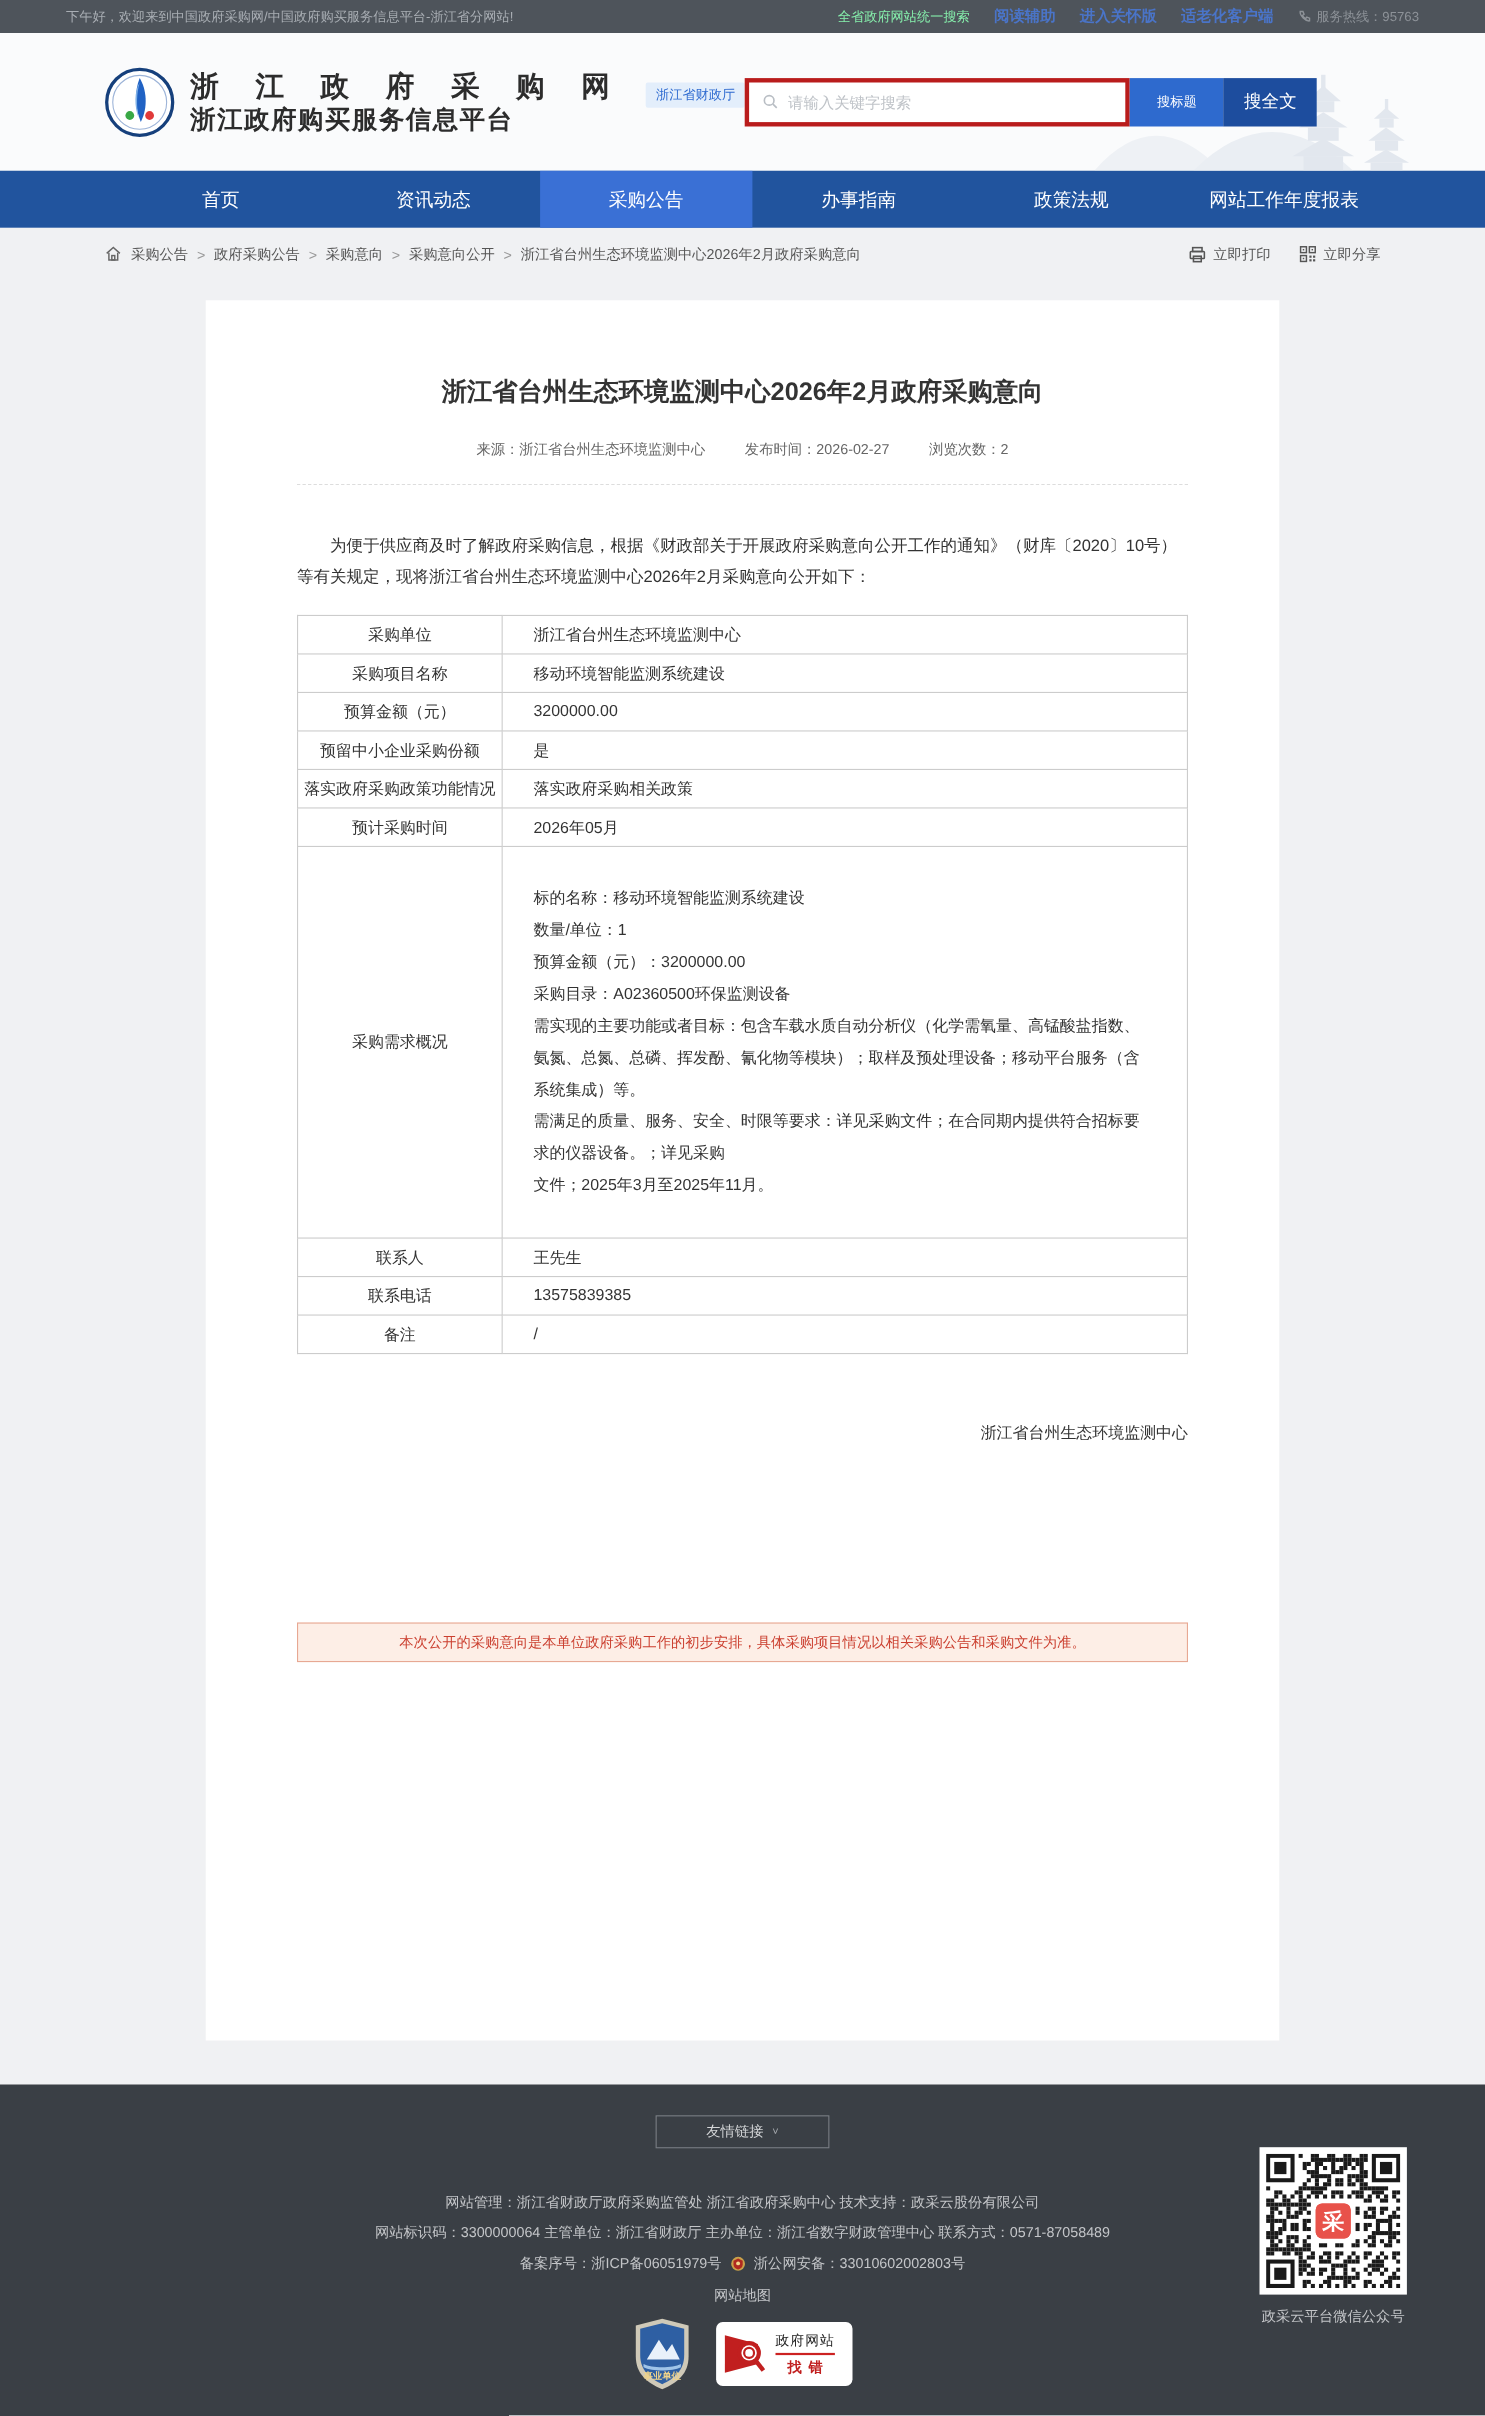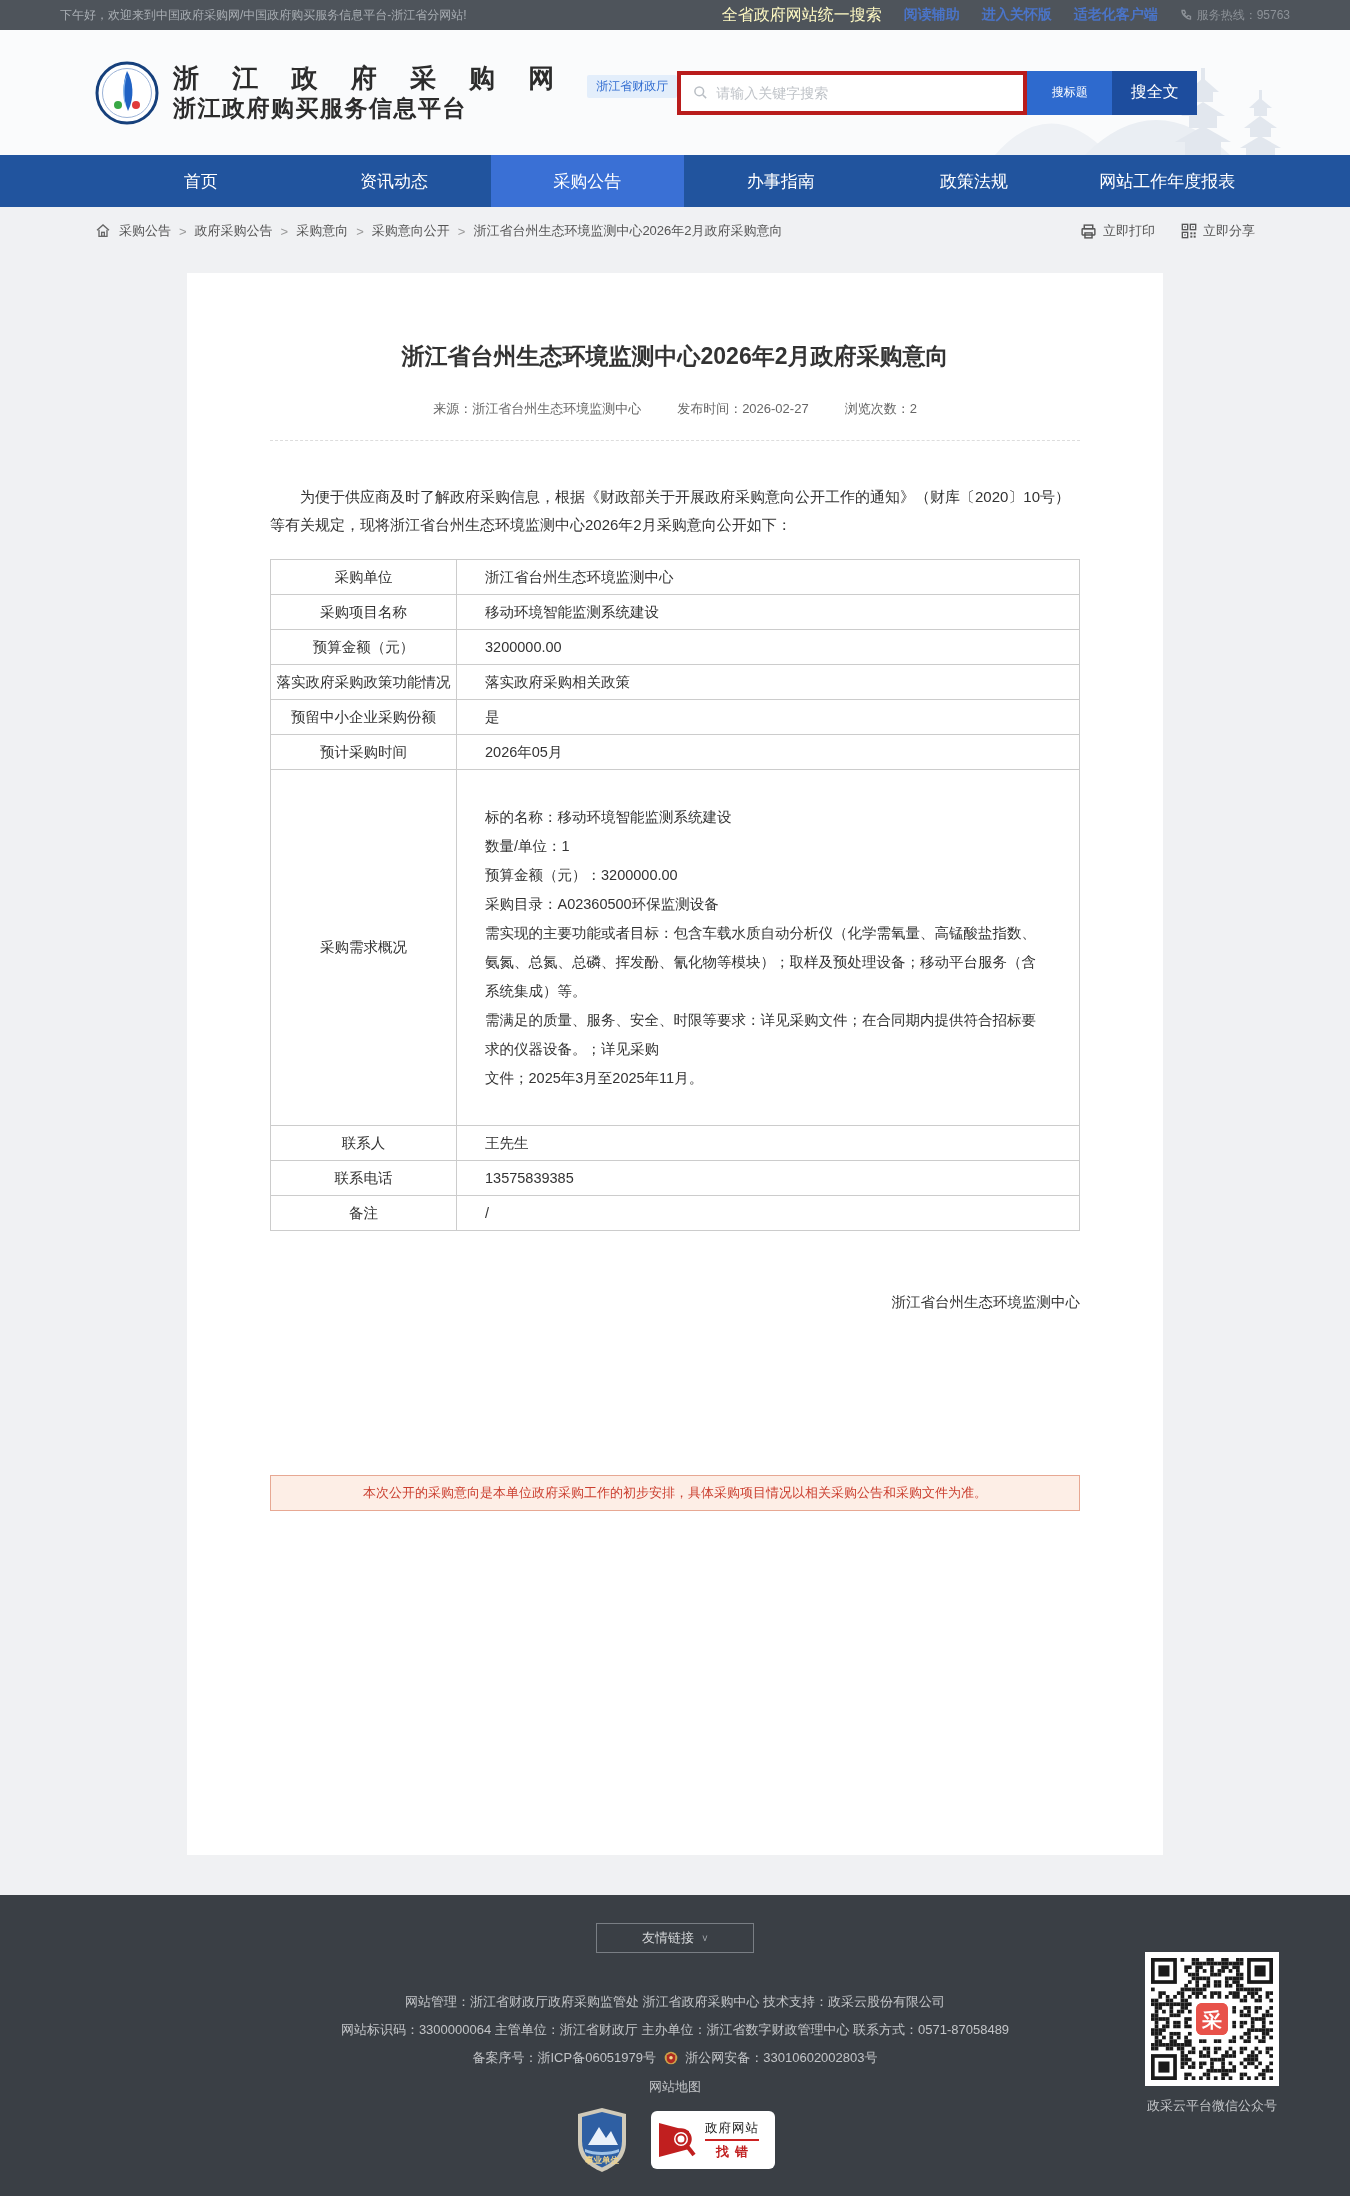--- a/index.html
+++ b/index.html
@@ -10,21 +10,21 @@
     color: #333;
   }
   
   .topbar {
     height: 30px; background: #4e545b;
     display: flex; align-items: center; justify-content: space-between;
     padding: 0 60px; font-size: 12px;
   }
   .topbar-greeting { color: #a9aeb4; }
   .topbar-right { display: flex; align-items: center; gap: 22px; }
-  .topbar-link-small { color: #fef9c3; font-size: 16px; cursor: pointer; }
+  .topbar-link-small { color: #86efac; font-size: 12px; cursor: pointer; }
   .topbar-link { color: #4a74c8; font-size: 14px; font-weight: bold; cursor: pointer; }
   .topbar-hotline { color: #8d9298; display: flex; align-items: center; gap: 5px; }
   
   .header { height: 125px; background: #fafbfc; position: relative; overflow: hidden; }
   .header-inner {
     width: 1160px; margin: 0 auto; height: 100%;
     display: flex; align-items: center; position: relative; z-index: 2;
   }
   .logo-wrap { display: flex; align-items: center; gap: 14px; }
   .logo-titles { line-height: 1.25; }
@@ -264,26 +264,26 @@
       </tr>
       <tr>
         <td class="lbl">采购项目名称</td>
         <td class="val">移动环境智能监测系统建设</td>
       </tr>
       <tr>
         <td class="lbl">预算金额（元）</td>
         <td class="val">3200000.00</td>
       </tr>
       <tr>
+        <td class="lbl">预留中小企业采购份额</td>
+        <td class="val">是</td>
+      </tr>
+      <tr>
         <td class="lbl">落实政府采购政策功能情况</td>
         <td class="val">落实政府采购相关政策</td>
-      </tr>
-      <tr>
-        <td class="lbl">预留中小企业采购份额</td>
-        <td class="val">是</td>
       </tr>
       <tr>
         <td class="lbl">预计采购时间</td>
         <td class="val">2026年05月</td>
       </tr>
       <tr class="demand-row">
         <td class="lbl">采购需求概况</td>
         <td class="val">
           <div>标的名称：移动环境智能监测系统建设</div>
           <div>数量/单位：1</div>

